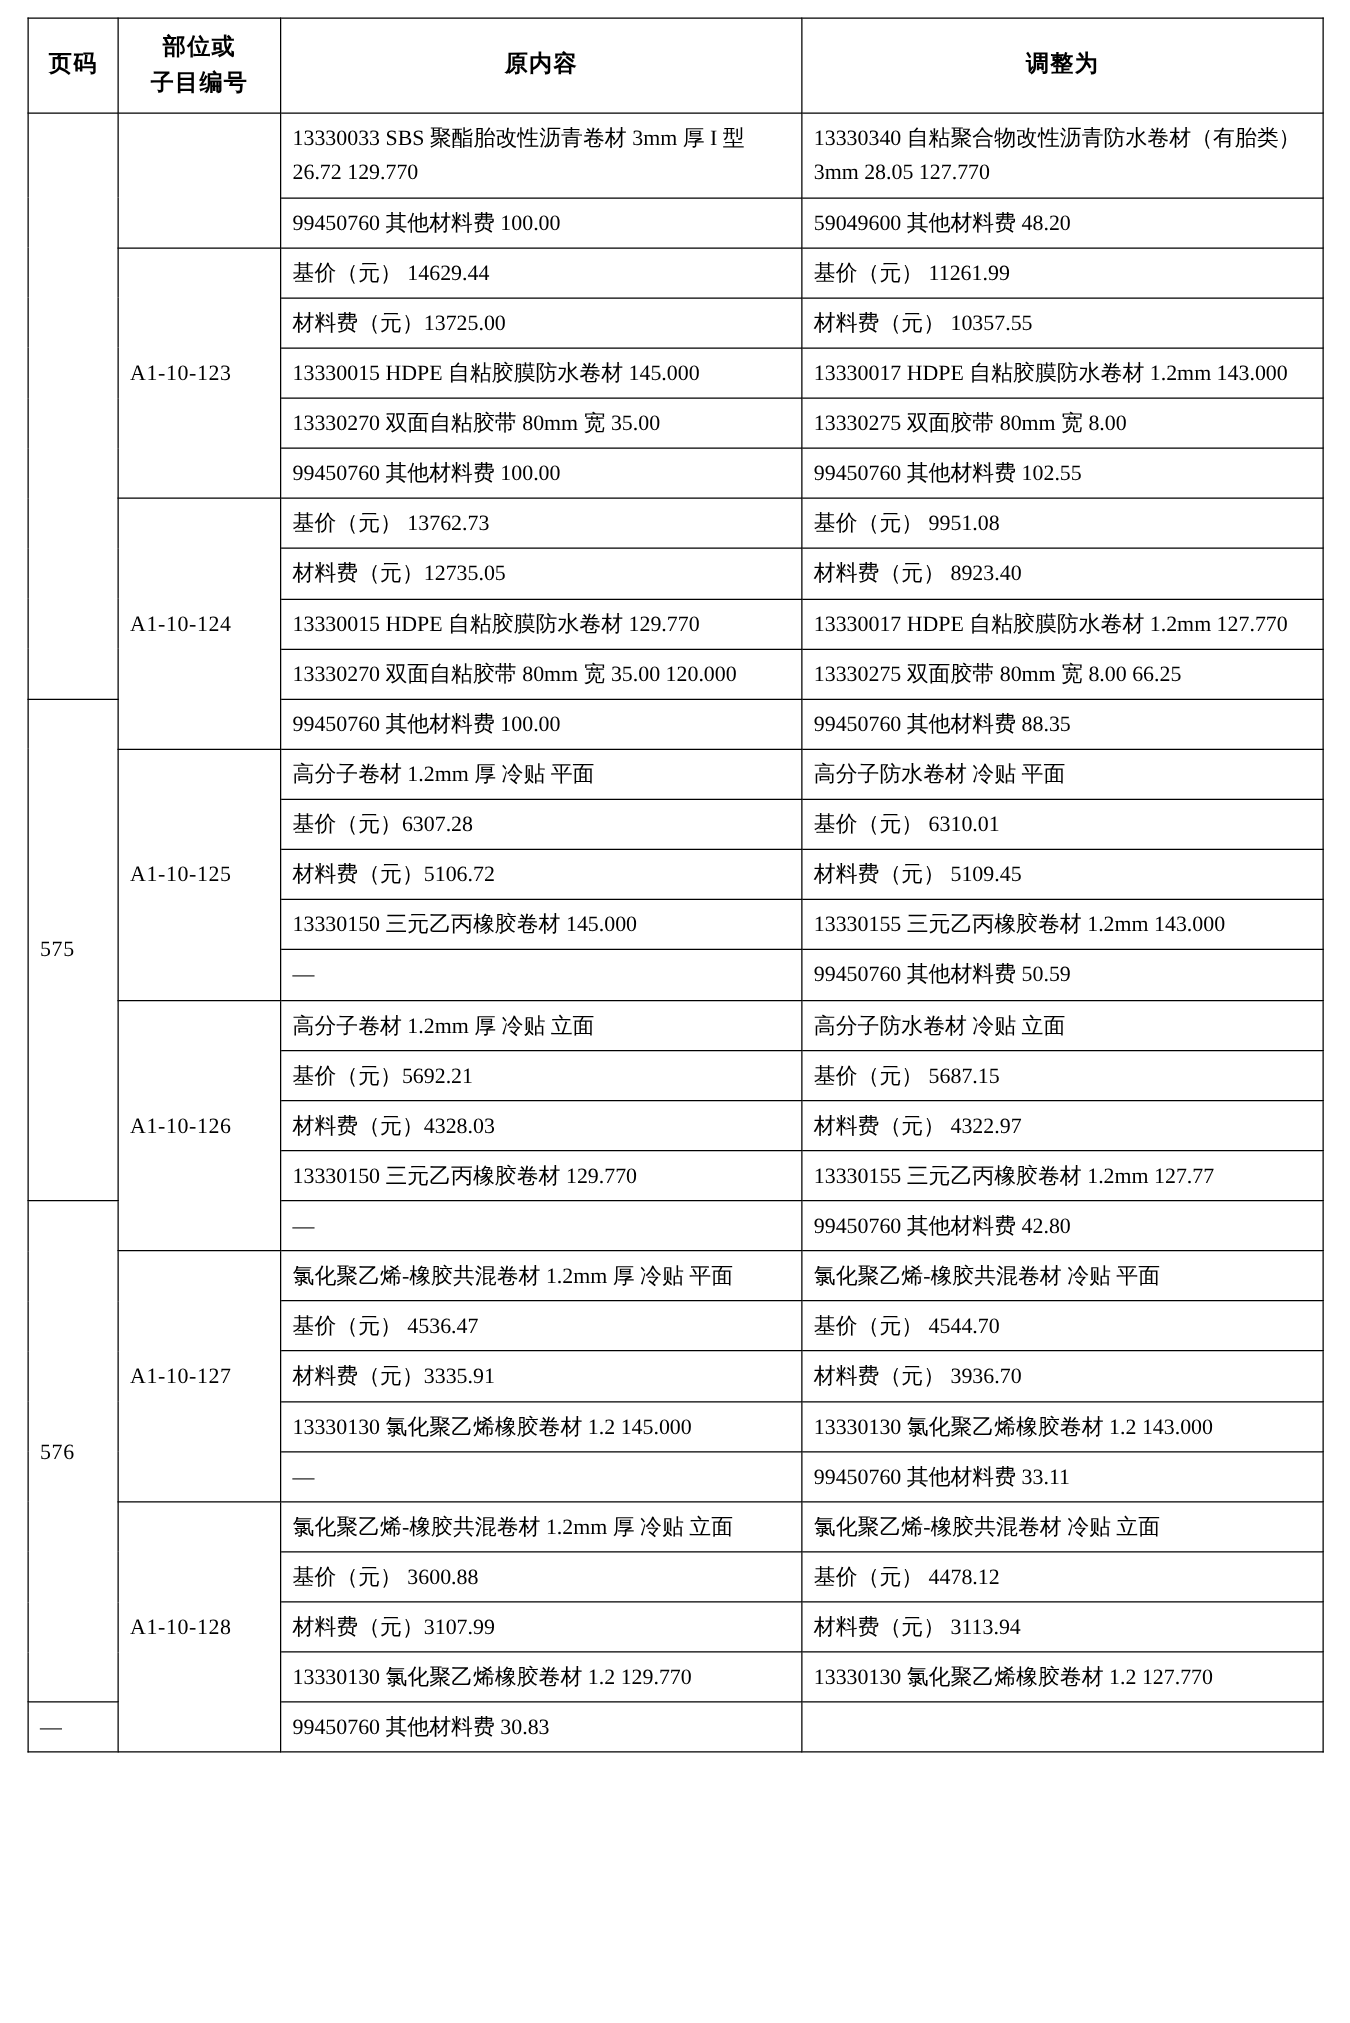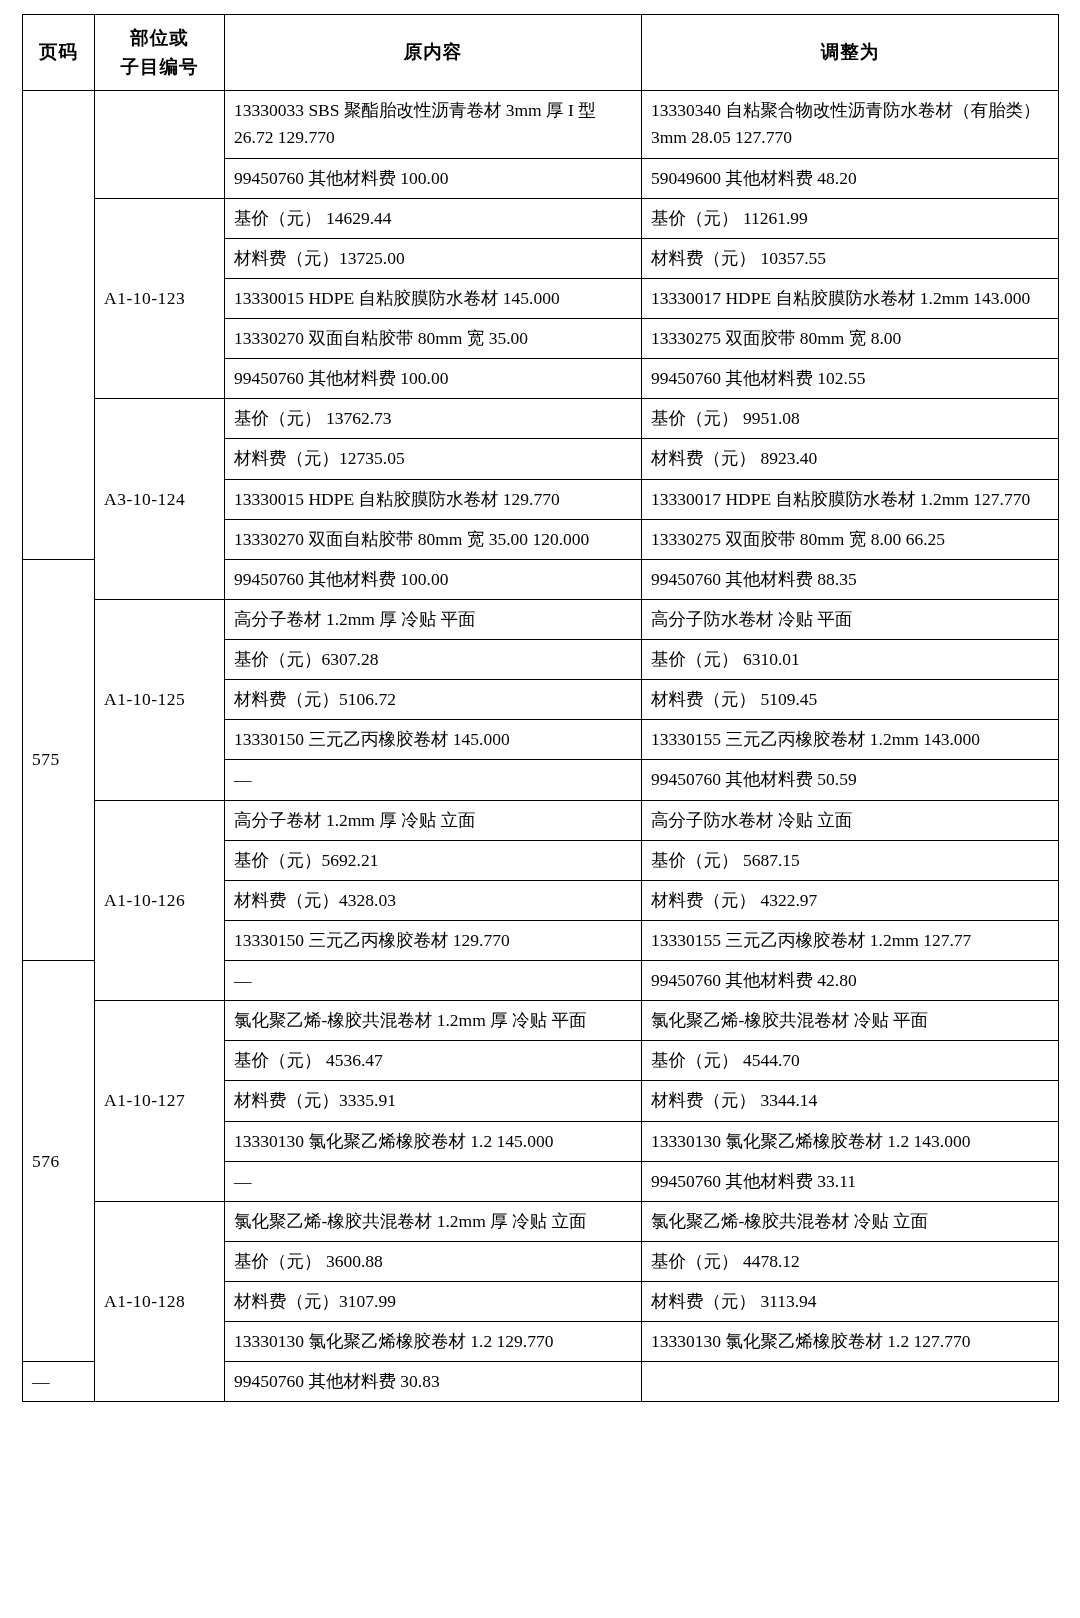--- a/index.html
+++ b/index.html
@@ -111,21 +111,21 @@
         </tr>
         <tr>
           <td class="txt">13330270  双面自粘胶带  80mm 宽  35.00</td>
           <td class="txt">13330275  双面胶带  80mm 宽   8.00</td>
         </tr>
         <tr>
           <td class="txt">99450760  其他材料费  100.00</td>
           <td class="txt">99450760  其他材料费  102.55</td>
         </tr>
         <tr>
-          <td class="code-cell" rowspan="5">A3-10-124</td>
+          <td class="code-cell" rowspan="5">A1-10-124</td>
           <td class="txt">基价（元）  13762.73</td>
           <td class="txt">基价（元）  9951.08</td>
         </tr>
         <tr>
           <td class="txt indent-1">材料费（元）12735.05</td>
           <td class="txt indent-1">材料费（元）  8923.40</td>
         </tr>
         <tr>
           <td class="txt">13330015 HDPE 自粘胶膜防水卷材  129.770</td>
           <td class="txt">13330017 HDPE 自粘胶膜防水卷材  1.2mm  127.770</td>
@@ -186,21 +186,21 @@
           <td class="code-cell" rowspan="5">A1-10-127</td>
           <td class="txt">氯化聚乙烯-橡胶共混卷材  1.2mm 厚  冷贴  平面</td>
           <td class="txt">氯化聚乙烯-橡胶共混卷材  冷贴  平面</td>
         </tr>
         <tr>
           <td class="txt indent-1">基价（元）  4536.47</td>
           <td class="txt indent-1">基价（元）  4544.70</td>
         </tr>
         <tr>
           <td class="txt indent-1">材料费（元）3335.91</td>
-          <td class="txt indent-1">材料费（元）  3344.14</td>
+          <td class="txt indent-1">材料费（元）  3936.70</td>
         </tr>
         <tr>
           <td class="txt">13330130  氯化聚乙烯橡胶卷材  1.2  145.000</td>
           <td class="txt">13330130  氯化聚乙烯橡胶卷材  1.2  143.000</td>
         </tr>
         <tr>
           <td class="txt indent-1">—</td>
           <td class="txt indent-1">99450760  其他材料费  33.11</td>
         </tr>
         <tr>

